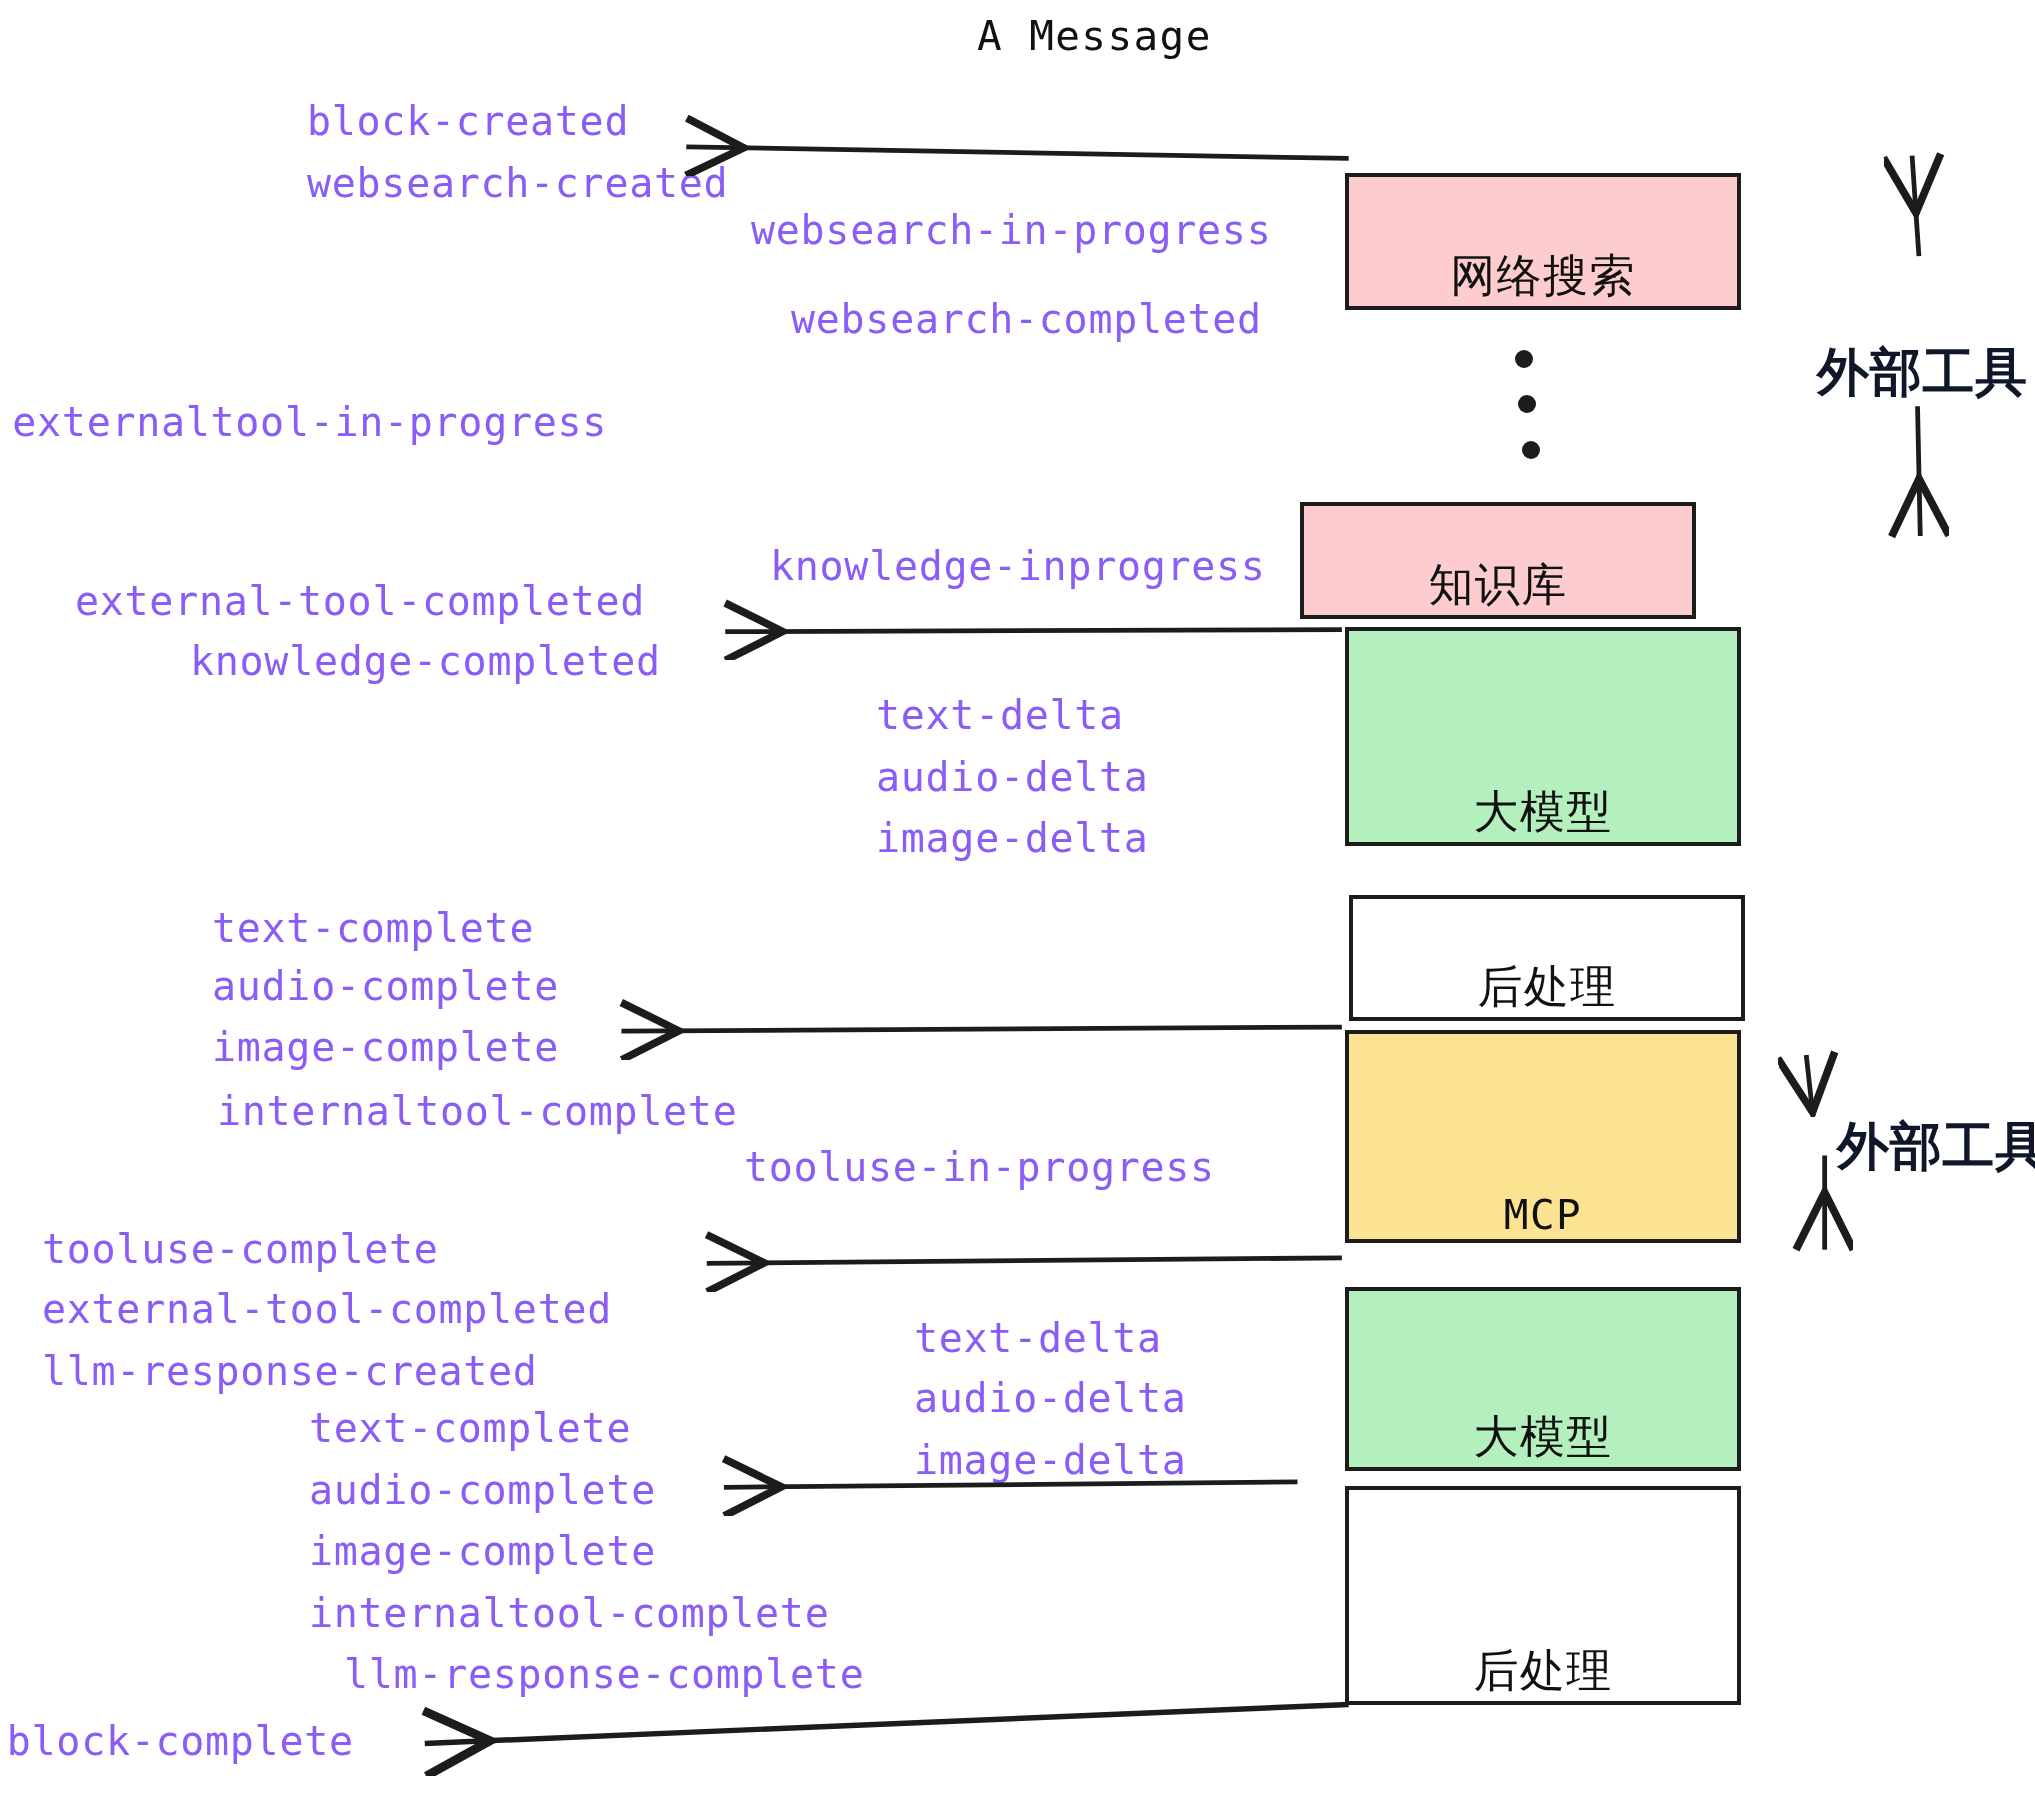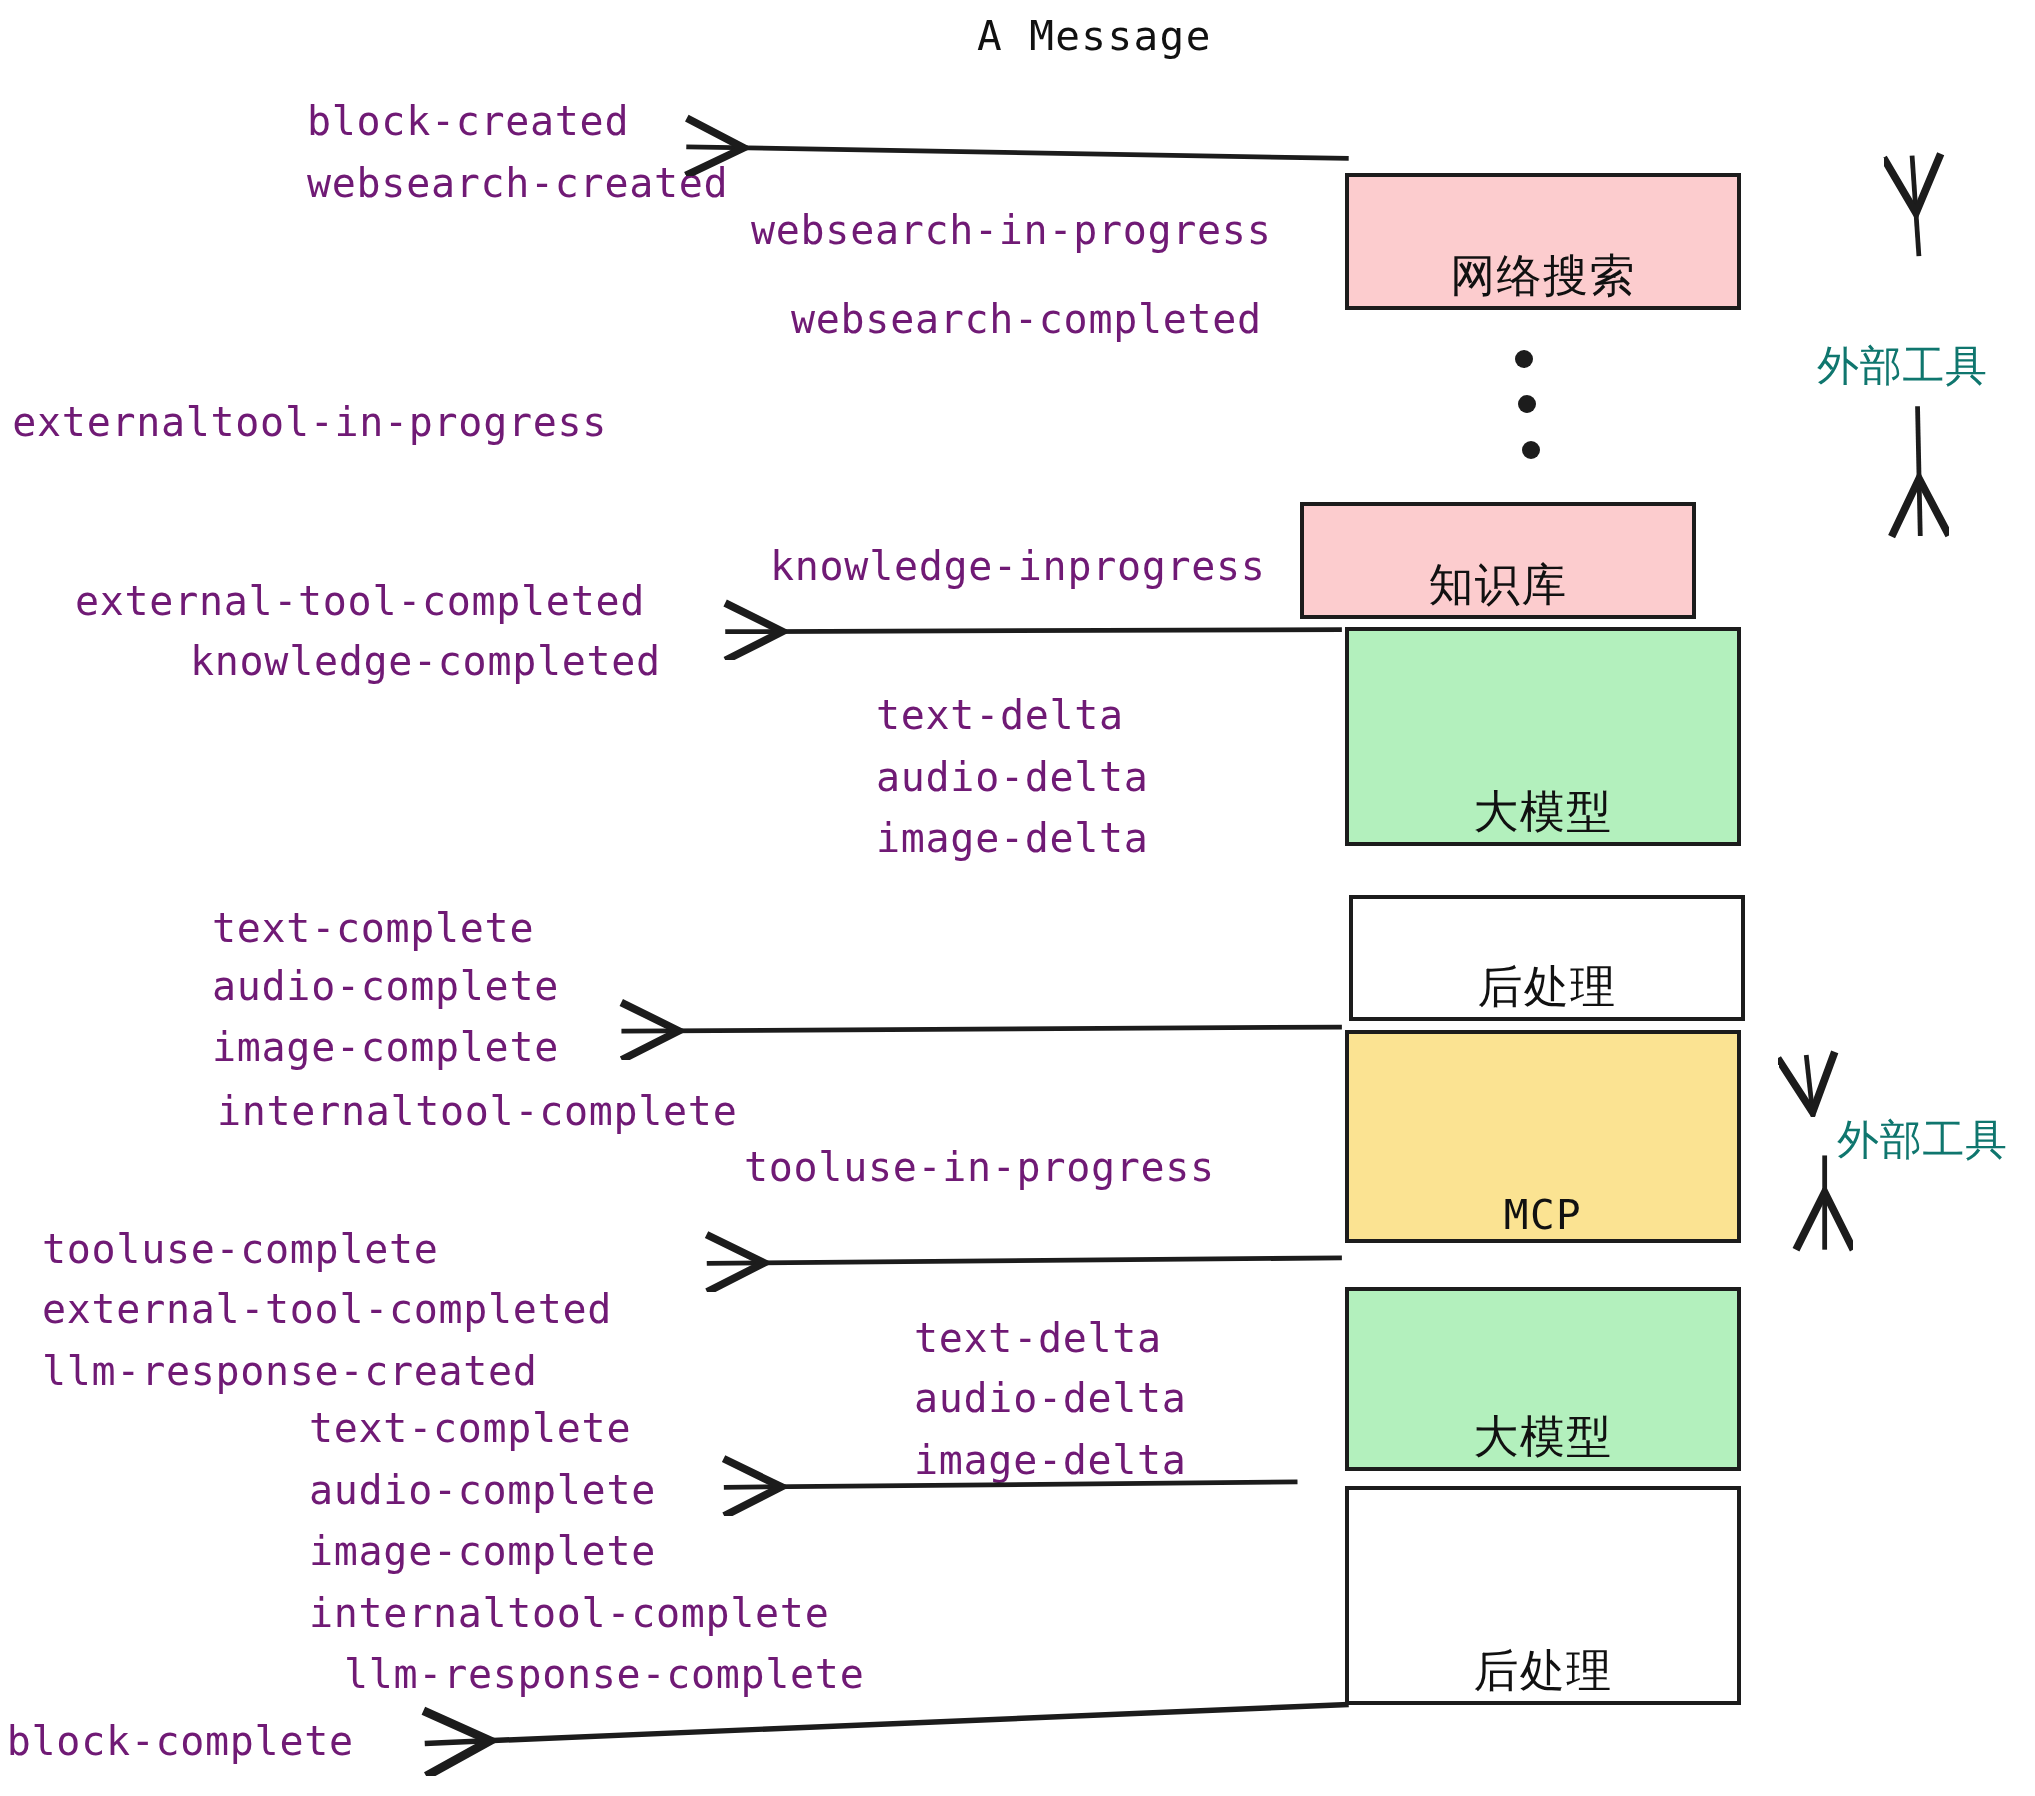--- a/index.html
+++ b/index.html
@@ -14,21 +14,21 @@
     position: relative;
     width: 2035px;
     height: 1796px;
     background: #ffffff;
     overflow: hidden;
   }
   .evt {
     position: absolute;
     font-family: "DejaVu Sans Mono", monospace;
     font-size: 40px;
-    color: #701a75;
+    color: #8b5cf6;
     white-space: nowrap;
     letter-spacing: 0.7px;
     line-height: 1;
   }
   .title {
     position: absolute;
     font-family: "DejaVu Sans Mono", monospace;
     font-size: 41px;
     color: #111111;
     white-space: nowrap;
@@ -49,24 +49,25 @@
     letter-spacing: 1.4px;
     white-space: nowrap;
   }
   .nodebox.mono .nodelabel {
     font-family: "DejaVu Sans Mono", monospace;
     font-size: 41px;
   }
   .sidelabel {
     position: absolute;
     font-family: "DejaVu Sans", sans-serif;
-    font-size: 42px;
-    color: #0f766e;
+    font-size: 52px;
+    color: #0f172a;
     white-space: nowrap;
     letter-spacing: 0.7px;
+    font-weight: bold;
   }
   .dot {
     position: absolute;
     width: 18px;
     height: 18px;
     border-radius: 50%;
     background: #1c1c1c;
   }
   svg.overlay {
     position: absolute;

